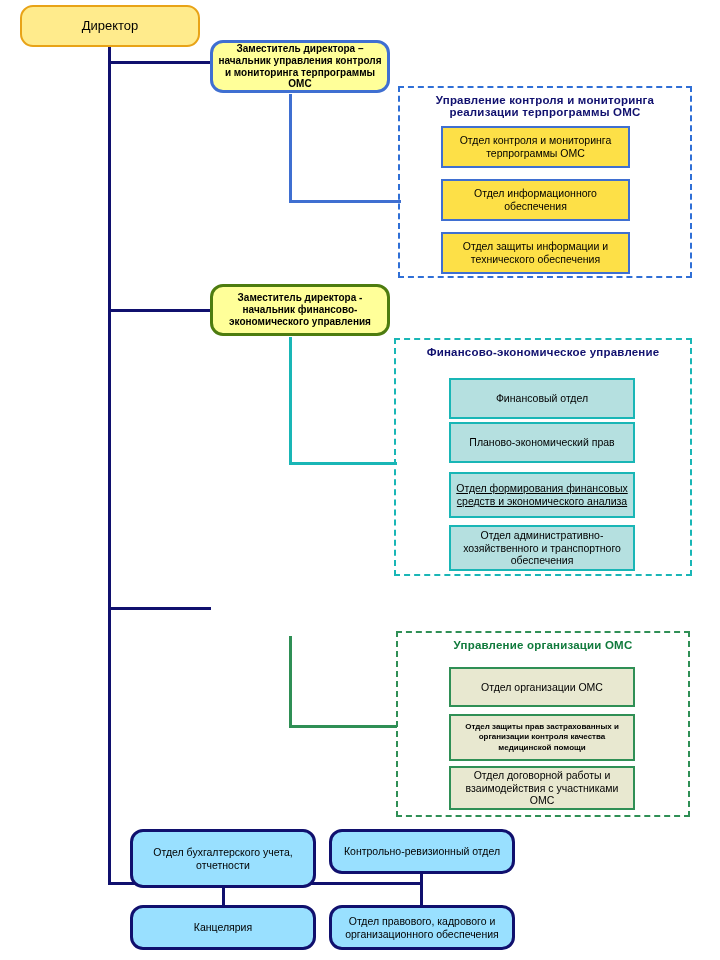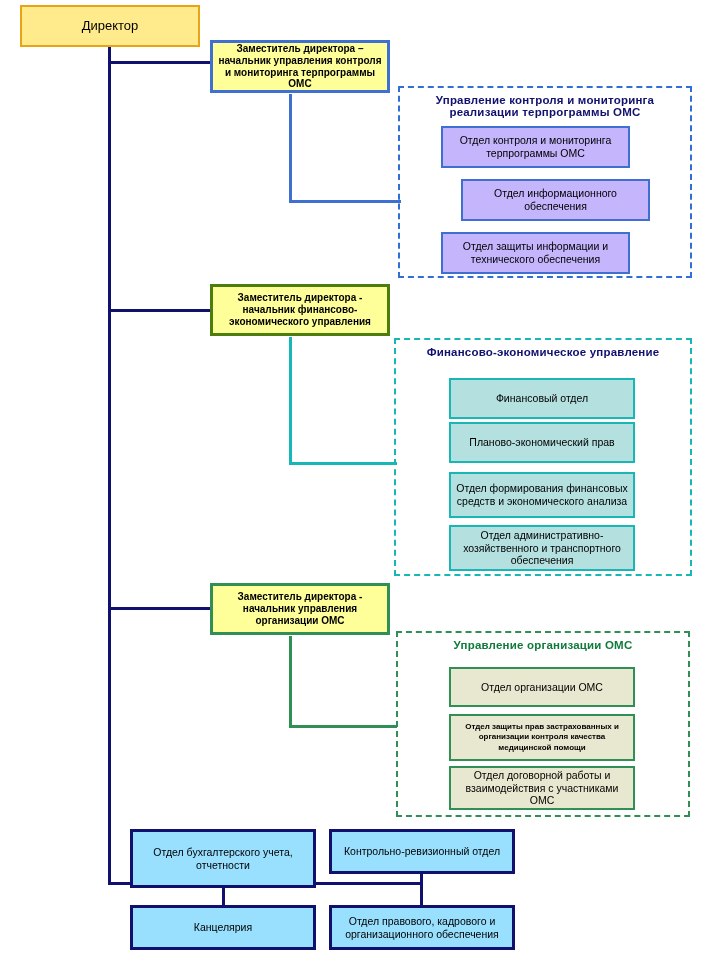--- a/index.html
+++ b/index.html
@@ -15,20 +15,21 @@
   .line.teal{background:#19b6b6;}
   .line.green{background:#2f8f55;}
   .line.blue{background:#3f6fd1;}
 
   
   .node{
     position:absolute;box-sizing:border-box;
     display:flex;align-items:center;justify-content:center;
     text-align:center;line-height:1.18;
     padding:2px 4px;
+    border-radius:13px;
   }
   .node span{display:block;width:100%;}
 
   
   .n-director{
     background:#ffeb8c;border:2px solid #e8a317;
     font-size:13px;color:#000;
   }
   
   .n-dep{background:#ffff99;font-size:10px;font-weight:bold;color:#000;}
@@ -46,21 +47,21 @@
     text-align:center;font-size:11.5px;font-weight:bold;letter-spacing:.2px;
   }
   .t-blue{color:#10106e;}
   .t-teal{color:#10106e;}
   .t-green{color:#107a3c;}
 
   
   .dept{position:absolute;box-sizing:border-box;
     display:flex;align-items:center;justify-content:center;text-align:center;
     font-size:10.5px;line-height:1.22;padding:2px 5px;}
-  .d-blue{background:#c4b5fd;border:2px solid #3f6fd1;}
+  .d-blue{background:#fde047;border:2px solid #3f6fd1;}
   .d-teal{background:#b5e0e0;border:2px solid #19b6b6;}
   .d-green{background:#e8e8d0;border:2px solid #2f8f55;}
   .d-small{font-size:8px;font-weight:bold;line-height:1.3;}
 
   
   .n-bot{background:#99e0ff;border:3px solid #10106e;font-size:10.5px;color:#000;}
 </style>
 </head>
 <body>
 
@@ -96,47 +97,44 @@
   </div>
 
   <div class="node n-dep n-dep1" style="left:210px;top:40px;width:180px;height:53px;">
     <span>Заместитель директора – начальник управления контроля и мониторинга терпрограммы ОМС</span>
   </div>
 
   <div class="node n-dep n-dep2" style="left:210px;top:284px;width:180px;height:52px;">
     <span>Заместитель директора - начальник финансово-экономического управления</span>
   </div>
 
-  <div class="node n-dep n-dep3" style="left:210px;top:583px;width:180px;height:52px;">
-    <span>Заместитель директора - начальник управления организации ОМС</span>
-  </div>
 
   <div class="group g-blue" style="left:398px;top:86px;width:294px;height:192px;">
     <div class="g-title t-blue">Управление контроля и мониторинга реализации терпрограммы ОМС</div>
   </div>
   <div class="dept d-blue" style="left:441px;top:126px;width:189px;height:42px;">
     <span>Отдел контроля и мониторинга терпрограммы ОМС</span>
   </div>
-  <div class="dept d-blue" style="left:441px;top:179px;width:189px;height:42px;margin-left:20px;">
+  <div class="dept d-blue" style="left:441px;top:179px;width:189px;height:42px;">
     <span>Отдел информационного обеспечения</span>
   </div>
   <div class="dept d-blue" style="left:441px;top:232px;width:189px;height:42px;">
     <span>Отдел защиты информации и технического обеспечения</span>
   </div>
 
   <div class="group g-teal" style="left:394px;top:338px;width:298px;height:238px;">
     <div class="g-title t-teal">Финансово-экономическое управление</div>
   </div>
   <div class="dept d-teal" style="left:449px;top:378px;width:186px;height:41px;">
     <span>Финансовый отдел</span>
   </div>
   <div class="dept d-teal" style="left:449px;top:422px;width:186px;height:41px;">
     <span>Планово-экономический прав</span>
   </div>
-  <div class="dept d-teal" style="left:449px;top:472px;width:186px;height:46px;">
+  <div class="dept d-teal" style="left:449px;top:472px;width:186px;height:46px;text-decoration:underline;">
     <span>Отдел формирования финансовых средств и экономического анализа</span>
   </div>
   <div class="dept d-teal" style="left:449px;top:525px;width:186px;height:46px;">
     <span>Отдел административно-хозяйственного и транспортного обеспечения</span>
   </div>
 
   <div class="group g-green" style="left:396px;top:631px;width:294px;height:186px;">
     <div class="g-title t-green">Управление организации ОМС</div>
   </div>
   <div class="dept d-green" style="left:449px;top:667px;width:186px;height:40px;">

